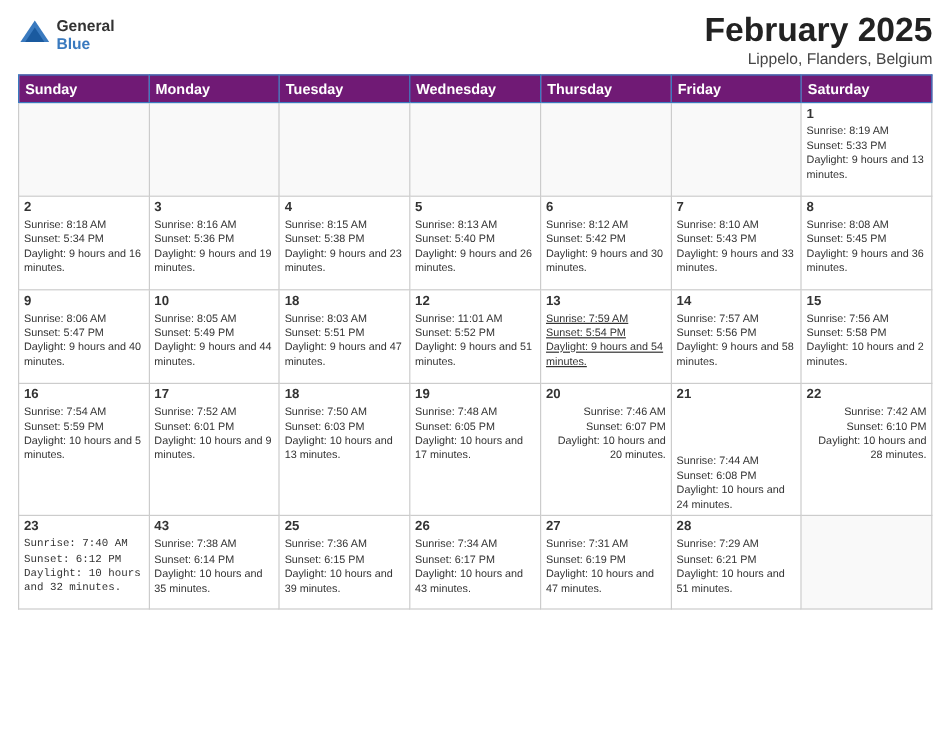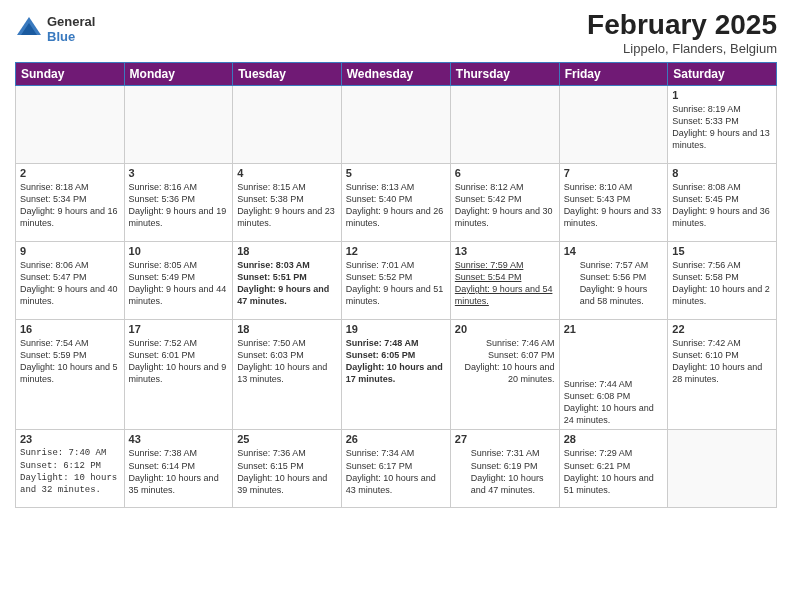--- a/index.html
+++ b/index.html
@@ -181,39 +181,39 @@
 Daylight: 9 hours and 40 minutes.</div>
           </td>
           <td>
             <span class="day-number">10</span>
             <div class="day-info" style="white-space: pre-line;">Sunrise: 8:05 AM
 Sunset: 5:49 PM
 Daylight: 9 hours and 44 minutes.</div>
           </td>
           <td>
             <span class="day-number">18</span>
-            <div class="day-info" style="white-space: pre-line; font-weight: bold;">Sunrise: 8:03 AM
+            <div class="day-info" style="white-space: pre-line;">Sunrise: 8:03 AM
 Sunset: 5:51 PM
 Daylight: 9 hours and 47 minutes.</div>
           </td>
           <td>
             <span class="day-number">12</span>
-            <div class="day-info" style="white-space: pre-line;">Sunrise: 7:01 AM
+            <div class="day-info" style="white-space: pre-line;">Sunrise: 11:01 AM
 Sunset: 5:52 PM
 Daylight: 9 hours and 51 minutes.</div>
           </td>
           <td>
             <span class="day-number">13</span>
             <div class="day-info" style="white-space: pre-line; text-decoration: underline;">Sunrise: 7:59 AM
 Sunset: 5:54 PM
 Daylight: 9 hours and 54 minutes.</div>
           </td>
           <td>
             <span class="day-number">14</span>
-            <div class="day-info" style="white-space: pre-line; margin-left: 16px;">Sunrise: 7:57 AM
+            <div class="day-info" style="white-space: pre-line;">Sunrise: 7:57 AM
 Sunset: 5:56 PM
 Daylight: 9 hours and 58 minutes.</div>
           </td>
           <td>
             <span class="day-number">15</span>
             <div class="day-info" style="white-space: pre-line;">Sunrise: 7:56 AM
 Sunset: 5:58 PM
 Daylight: 10 hours and 2 minutes.</div>
           </td>
         </tr>
@@ -231,39 +231,39 @@
 Daylight: 10 hours and 9 minutes.</div>
           </td>
           <td>
             <span class="day-number">18</span>
             <div class="day-info" style="white-space: pre-line;">Sunrise: 7:50 AM
 Sunset: 6:03 PM
 Daylight: 10 hours and 13 minutes.</div>
           </td>
           <td>
             <span class="day-number">19</span>
-            <div class="day-info" style="white-space: pre-line; font-weight: bold;">Sunrise: 7:48 AM
+            <div class="day-info" style="white-space: pre-line;">Sunrise: 7:48 AM
 Sunset: 6:05 PM
 Daylight: 10 hours and 17 minutes.</div>
           </td>
           <td>
             <span class="day-number">20</span>
             <div class="day-info" style="white-space: pre-line; text-align: right;">Sunrise: 7:46 AM
 Sunset: 6:07 PM
 Daylight: 10 hours and 20 minutes.</div>
           </td>
           <td>
             <span class="day-number">21</span>
             <div class="day-info" style="white-space: pre-line; margin-top: 43px;">Sunrise: 7:44 AM
 Sunset: 6:08 PM
 Daylight: 10 hours and 24 minutes.</div>
           </td>
           <td>
             <span class="day-number">22</span>
-            <div class="day-info" style="white-space: pre-line;">Sunrise: 7:42 AM
+            <div class="day-info" style="white-space: pre-line; text-align: right;">Sunrise: 7:42 AM
 Sunset: 6:10 PM
 Daylight: 10 hours and 28 minutes.</div>
           </td>
         </tr>
         <tr>
           <td>
             <span class="day-number">23</span>
             <div class="day-info" style="white-space: pre-line; font-family: Liberation Mono, monospace;">Sunrise: 7:40 AM
 Sunset: 6:12 PM
 Daylight: 10 hours and 32 minutes.</div>
@@ -281,21 +281,21 @@
 Daylight: 10 hours and 39 minutes.</div>
           </td>
           <td>
             <span class="day-number">26</span>
             <div class="day-info" style="white-space: pre-line;">Sunrise: 7:34 AM
 Sunset: 6:17 PM
 Daylight: 10 hours and 43 minutes.</div>
           </td>
           <td>
             <span class="day-number">27</span>
-            <div class="day-info" style="white-space: pre-line; margin-left: 16px;">Sunrise: 7:31 AM
+            <div class="day-info" style="white-space: pre-line;">Sunrise: 7:31 AM
 Sunset: 6:19 PM
 Daylight: 10 hours and 47 minutes.</div>
           </td>
           <td>
             <span class="day-number">28</span>
             <div class="day-info" style="white-space: pre-line;">Sunrise: 7:29 AM
 Sunset: 6:21 PM
 Daylight: 10 hours and 51 minutes.</div>
           </td>
           <td class="empty-cell"></td>

